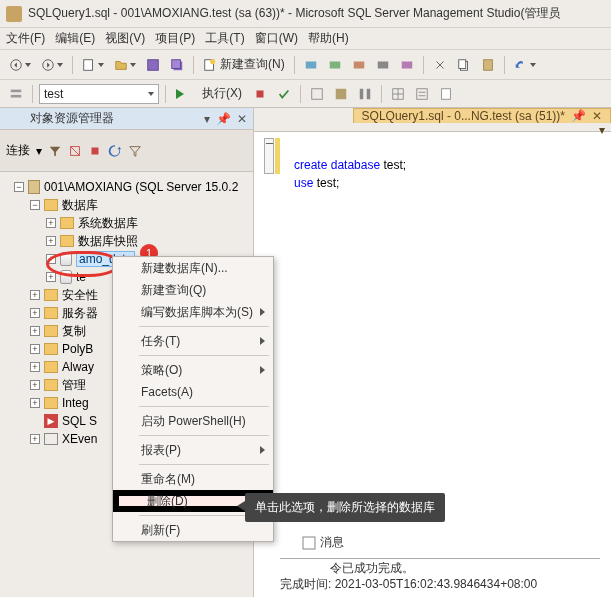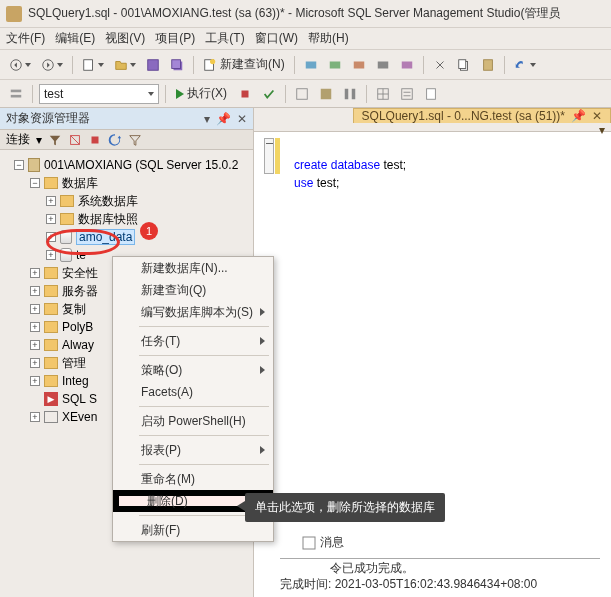--- a/index.html
+++ b/index.html
@@ -10,28 +10,28 @@
 .menubar { height:22px; background:#efebe7; display:flex; align-items:center; padding:0 6px; gap:10px; border-bottom:1px solid #d5cfc9; }
 .menubar span { color:#333; }
 .toolbar1 { height:30px; background:#efebe7; display:flex; align-items:center; padding:0 6px; gap:4px; border-bottom:1px solid #d5cfc9; }
 .tb-btn { display:inline-flex; align-items:center; height:22px; padding:0 3px; }
 .tb-icon { width:14px; height:14px; display:inline-block; }
 .tb-arrow { width:0; height:0; border-left:3px solid transparent; border-right:3px solid transparent; border-top:4px solid #555; margin-left:2px; }
 .sep { width:1px; height:18px; background:#c5bfb8; margin:0 2px; }
 .new-query { display:flex; align-items:center; gap:3px; color:#333; }
 .toolbar2 { height:28px; background:#efebe7; display:flex; align-items:center; padding:0 6px; gap:4px; border-bottom:1px solid #c9c2ba; }
 .combo { width:120px; height:20px; border:1px solid #aaa; background:#fff; display:flex; align-items:center; padding:0 4px; color:#222; justify-content:space-between; }
-.exec-btn { display:flex; align-items:center; gap:3px; color:#333; padding:0 4px; }
+.exec-btn { display:flex; align-items:center; gap:18px; color:#333; padding:0 4px; }
 .tri-play { width:0; height:0; border-top:5px solid transparent; border-bottom:5px solid transparent; border-left:8px solid #2e8b33; }
 .main { display:flex; height:489px; }
 .panel { width:254px; background:#efebe7; border-right:1px solid #c9c2ba; display:flex; flex-direction:column; }
 .panel-title { height:22px; background:#d9e6f2; border-bottom:1px solid #c9c2ba; display:flex; align-items:center; justify-content:space-between; padding:0 6px; }
-.panel-title .pn { color:#333; }
+.panel-title .pn { color:#333;margin-left:24px; }
 .panel-title .winicons { display:flex; gap:6px; color:#555; }
-.panel-sub { height:20px; background:#e7e2dc; border-bottom:1px solid #c9c2ba; display:flex; align-items:center; padding:0 6px; gap:6px; }
+.panel-sub { height:42px; background:#e7e2dc; border-bottom:1px solid #c9c2ba; display:flex; align-items:center; padding:0 6px; gap:6px; }
 .pc-icons { display:flex; gap:6px; align-items:center; }
 .pc-icon { width:14px; height:14px; display:inline-block; }
 .tree { flex:1; padding:6px 4px; overflow:hidden; position:relative; }
 .node { display:flex; align-items:center; height:18px; white-space:nowrap; }
 .ind1 { padding-left:10px; } .ind2 { padding-left:26px; } .ind3 { padding-left:42px; }
 .pm { width:10px; height:10px; border:1px solid #888; margin-right:4px; display:flex; align-items:center; justify-content:center; font-size:9px; line-height:1; color:#444; background:#fff; }
 .fld { width:14px; height:12px; background:#f2c66b; border:1px solid #c9a04a; margin-right:4px; }
 .db-ic { width:12px; height:14px; background:linear-gradient(#fff,#ddd); border:1px solid #999; border-radius:3px 3px 2px 2px; margin-right:4px; }
 .srv-ic { width:12px; height:14px; background:#d9c28c; border:1px solid #a88e55; margin-right:4px; }
 .node-sel { background:#cee7ff; border:1px solid #7ab6ea; padding:0 2px; color:#003b73; }

